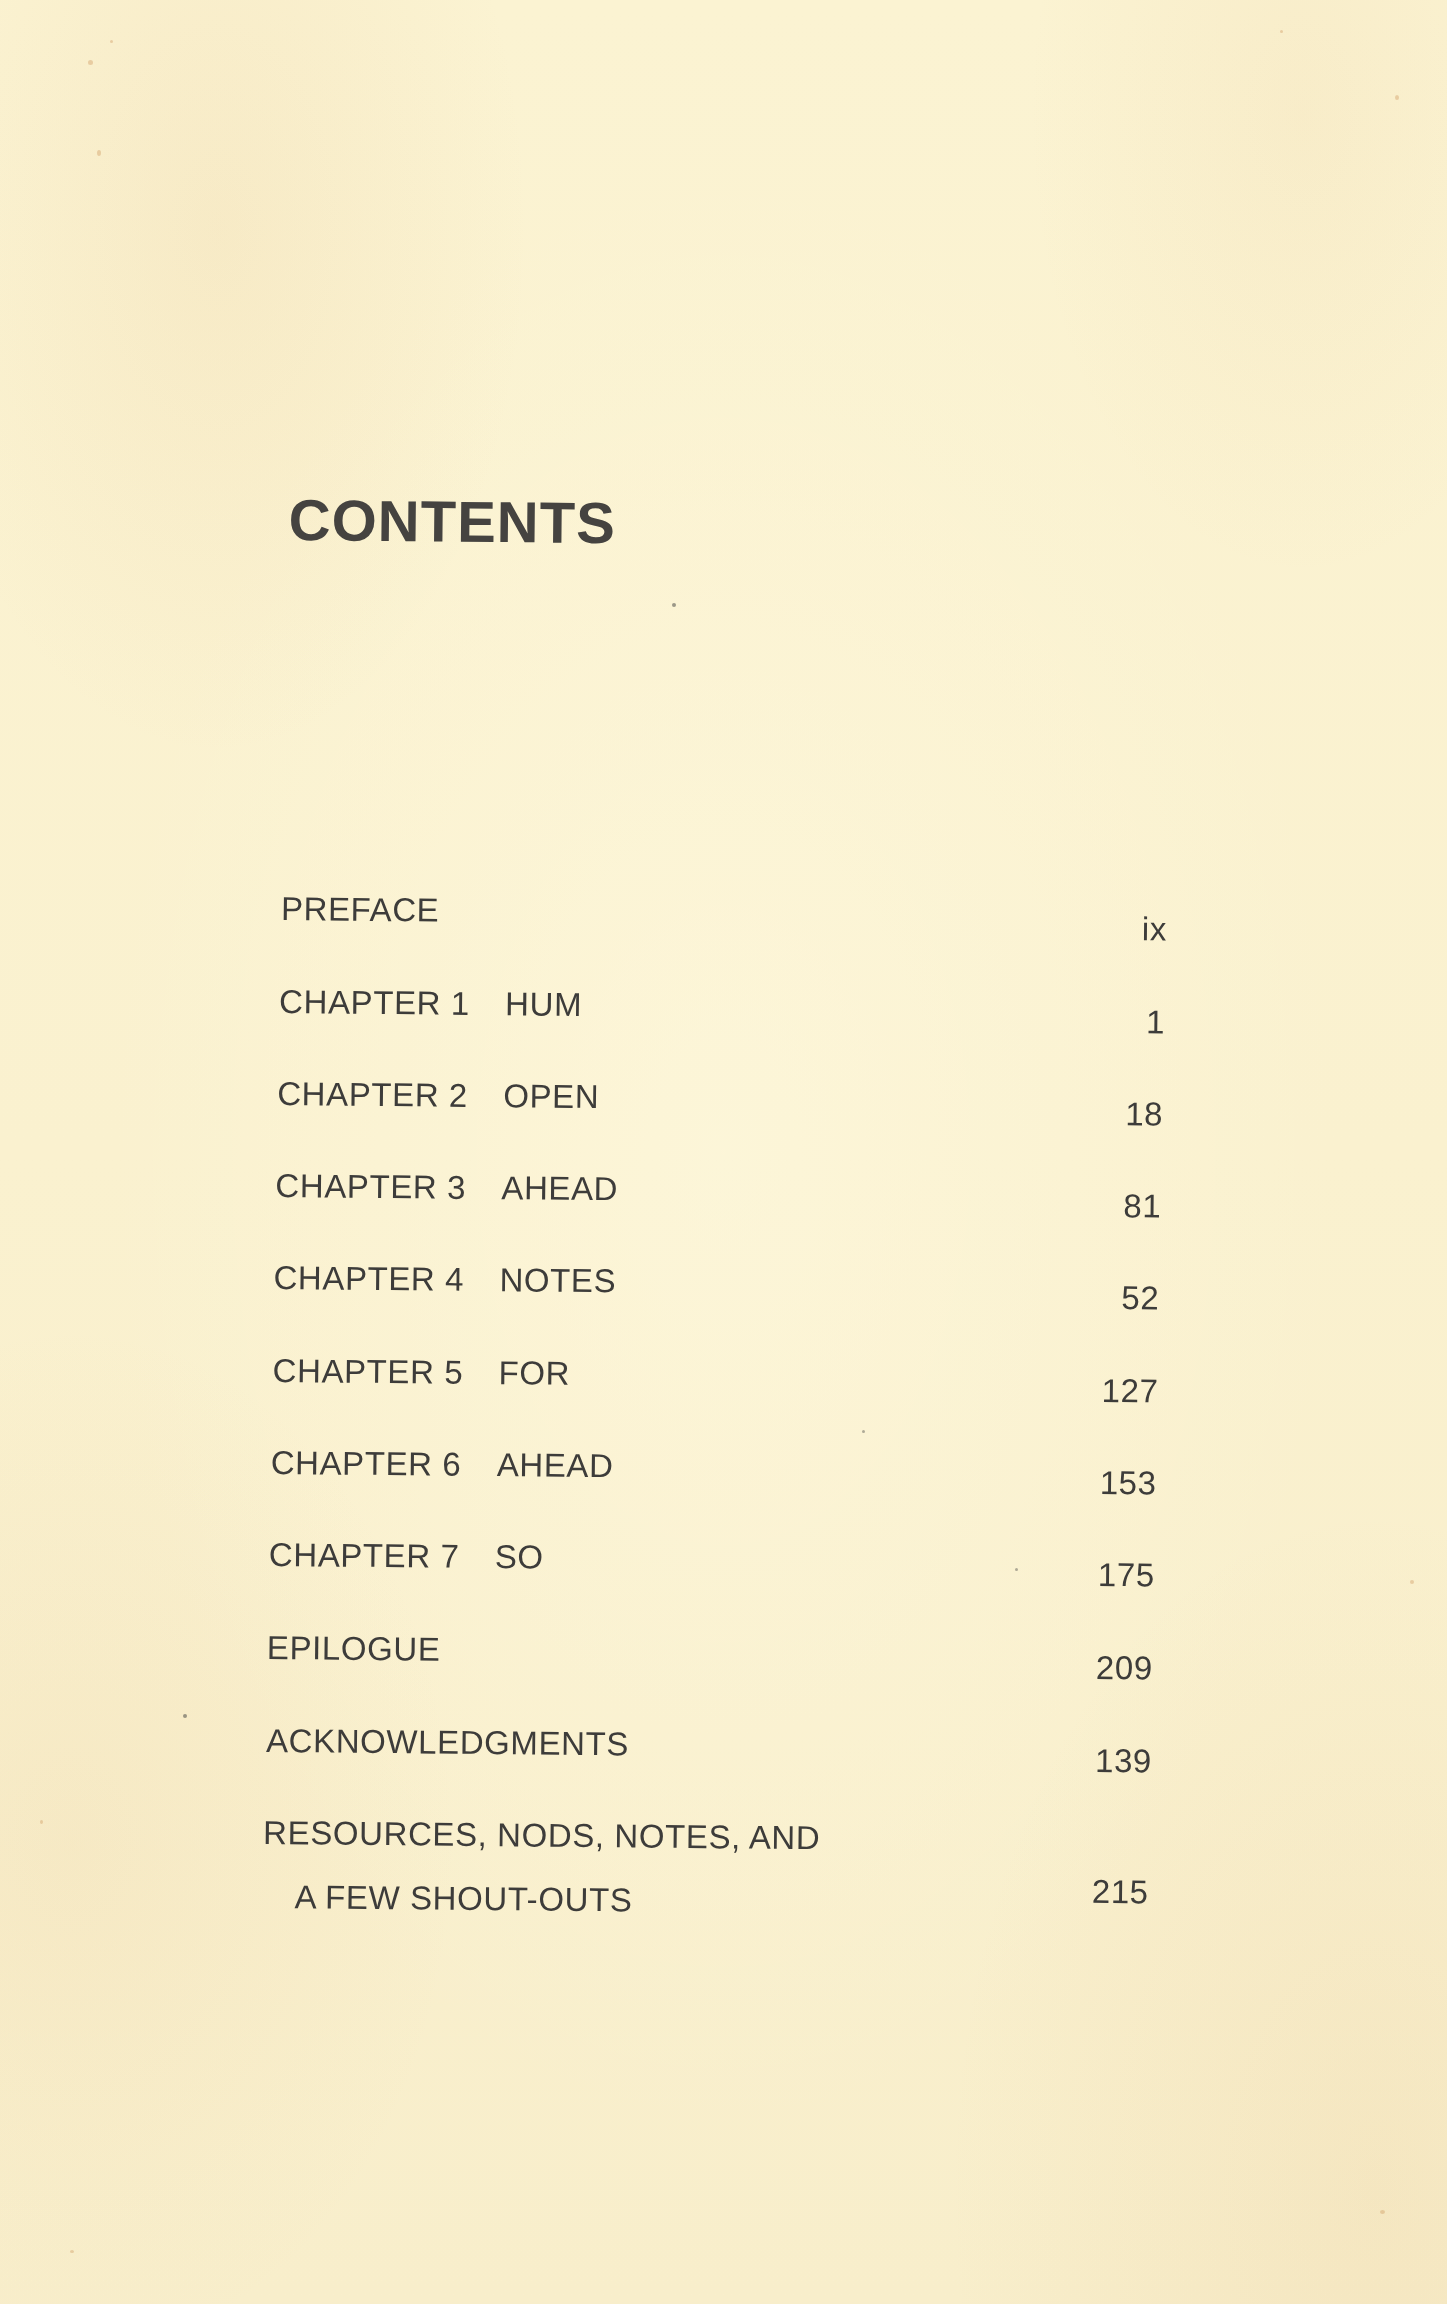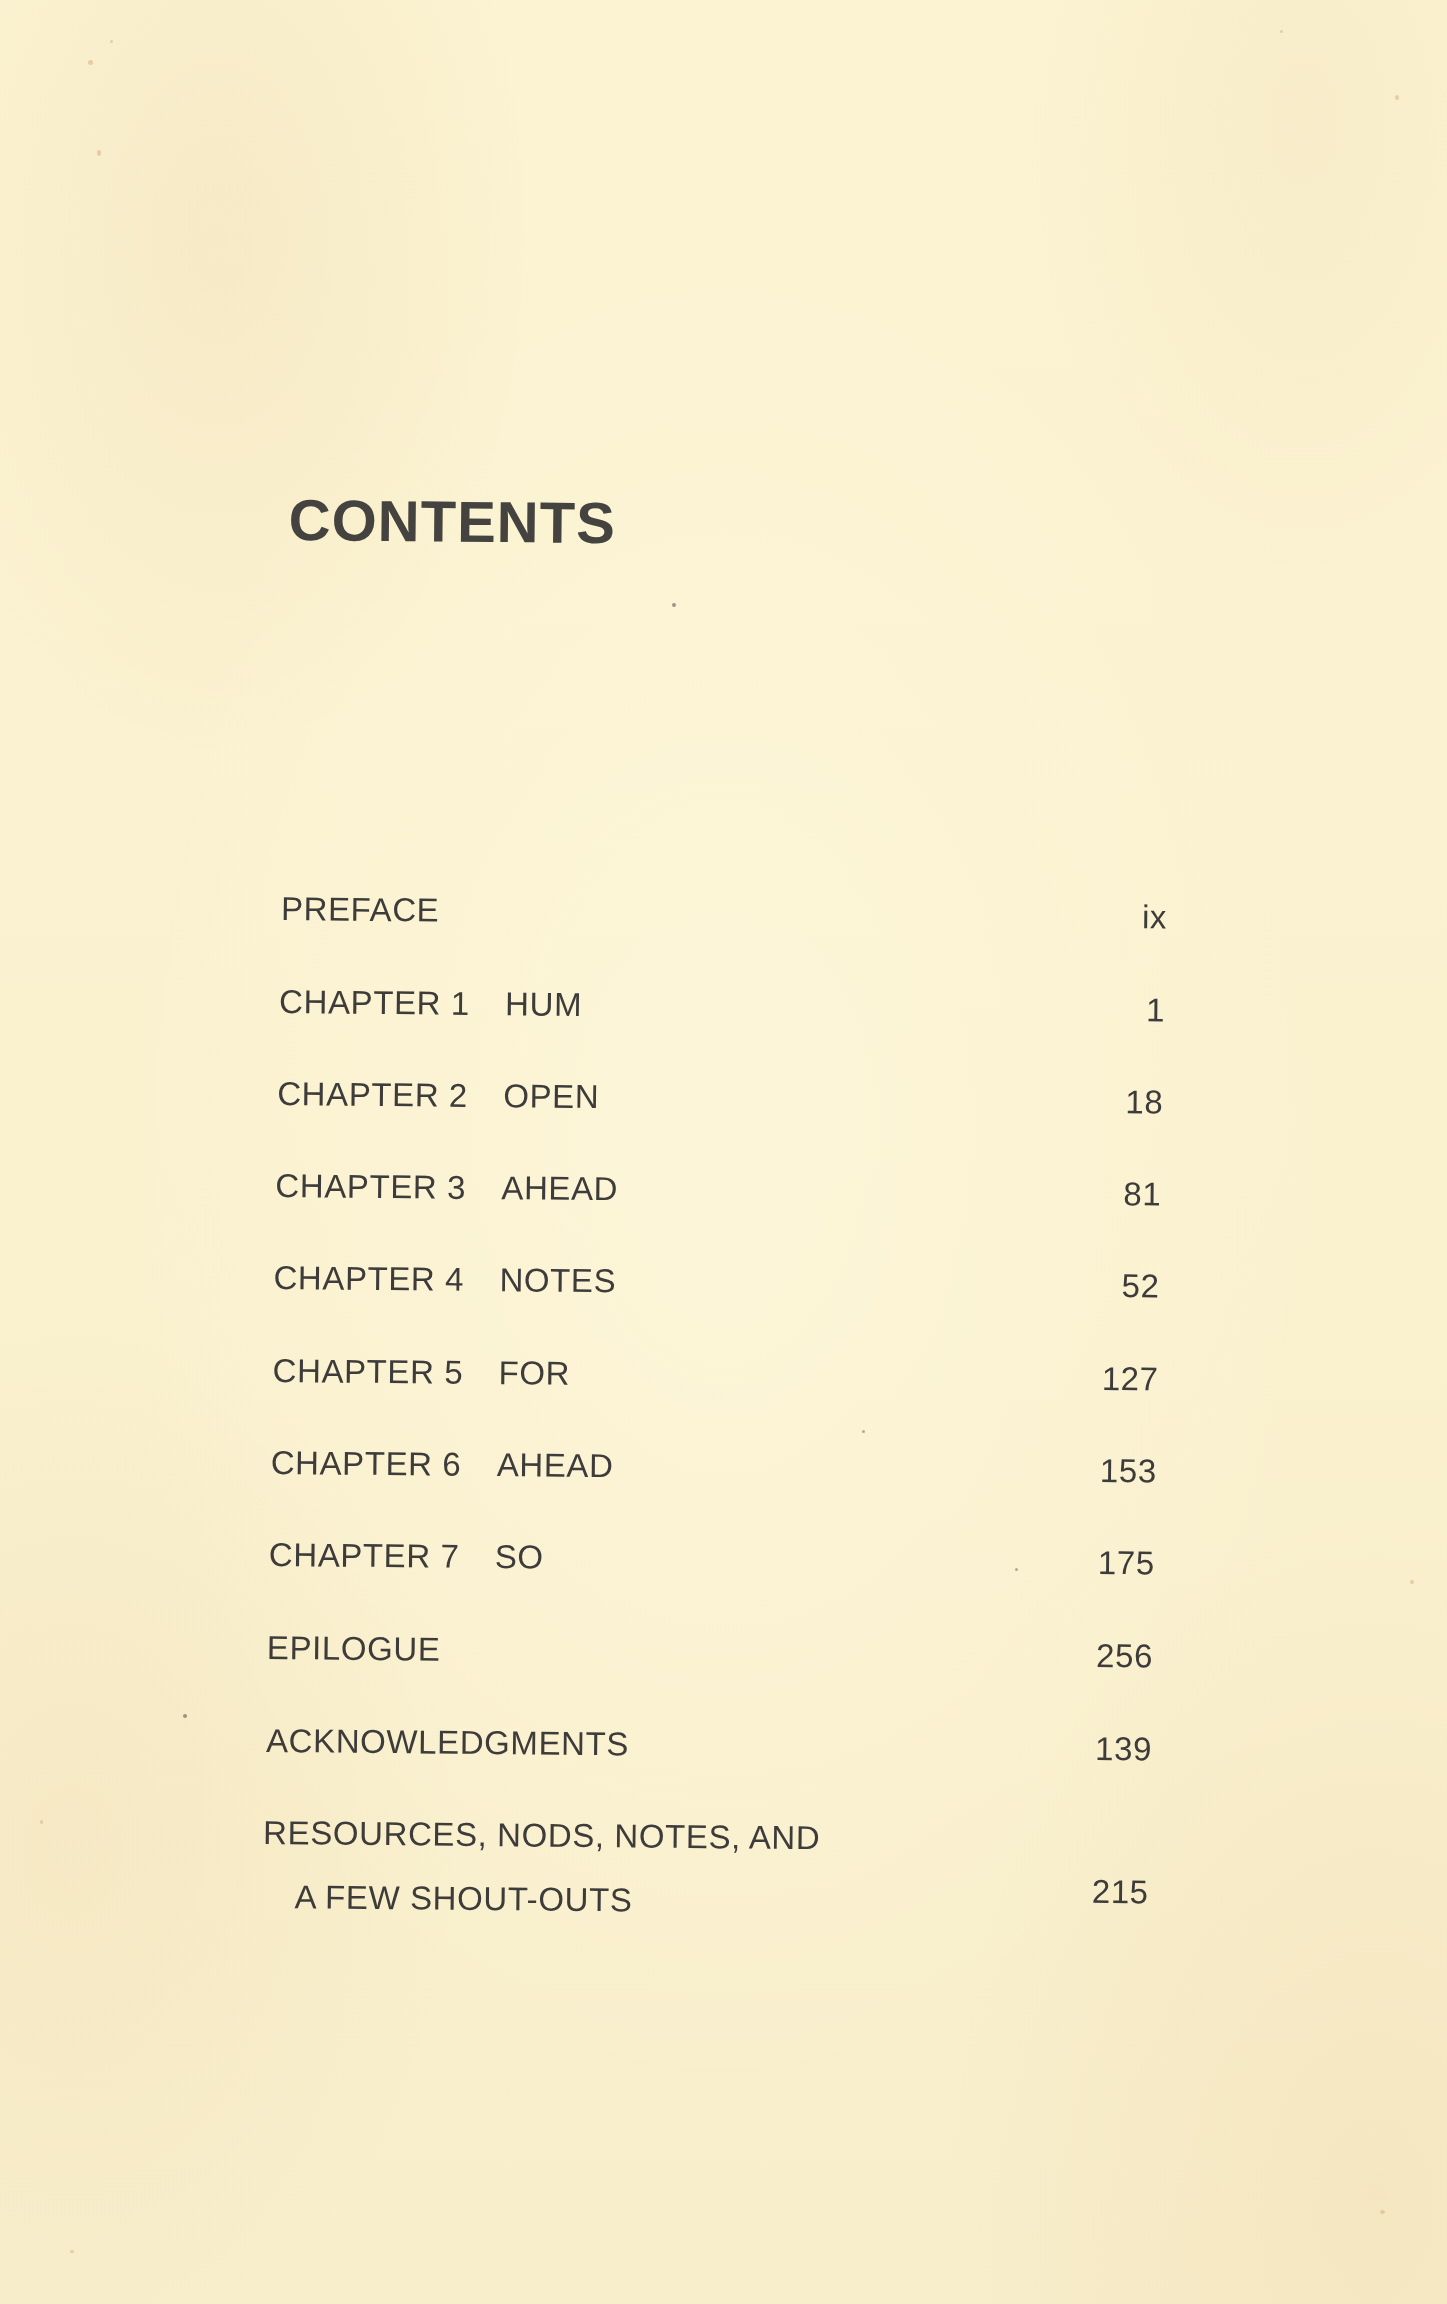--- a/index.html
+++ b/index.html
@@ -78,21 +78,21 @@
   }
   .entry .chtitle {
     position: absolute;
     left: 226px;
     top: 0;
     white-space: nowrap;
   }
   .entry .pg {
     position: absolute;
     right: 0;
-    top: 0;
+    top: 12px;
     white-space: nowrap;
     text-align: right;
   }
   .entry.two-line {
     height: 110px;
   }
   .entry .line2 {
     position: absolute;
     left: 32px;
     top: 64px;
@@ -167,21 +167,21 @@
     </li>
 
     <li class="entry" style="top:1533px;left:279px;">
       <span class="label">CHAPTER 7</span>
       <span class="chtitle">SO</span>
       <span class="pg">175</span>
     </li>
 
     <li class="entry" style="top:1626px;left:278px;">
       <span class="label">EPILOGUE</span>
-      <span class="pg">256</span>
+      <span class="pg">209</span>
     </li>
 
     <li class="entry" style="top:1719px;left:278px;">
       <span class="label">ACKNOWLEDGMENTS</span>
       <span class="pg">139</span>
     </li>
 
     <li class="entry two-line" style="top:1811px;left:276px;">
       <span class="label">RESOURCES, NODS, NOTES, AND</span>
       <span class="line2">A FEW SHOUT-OUTS</span>

